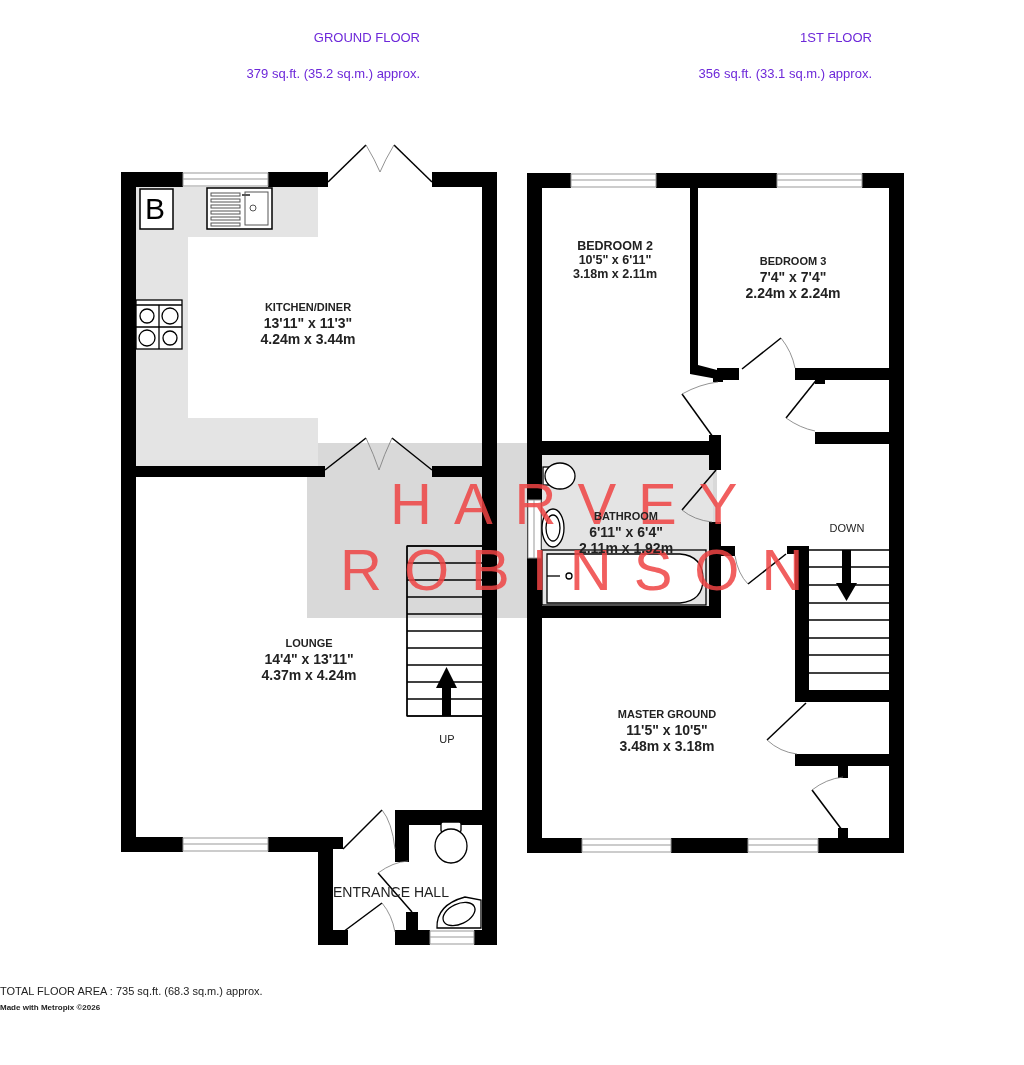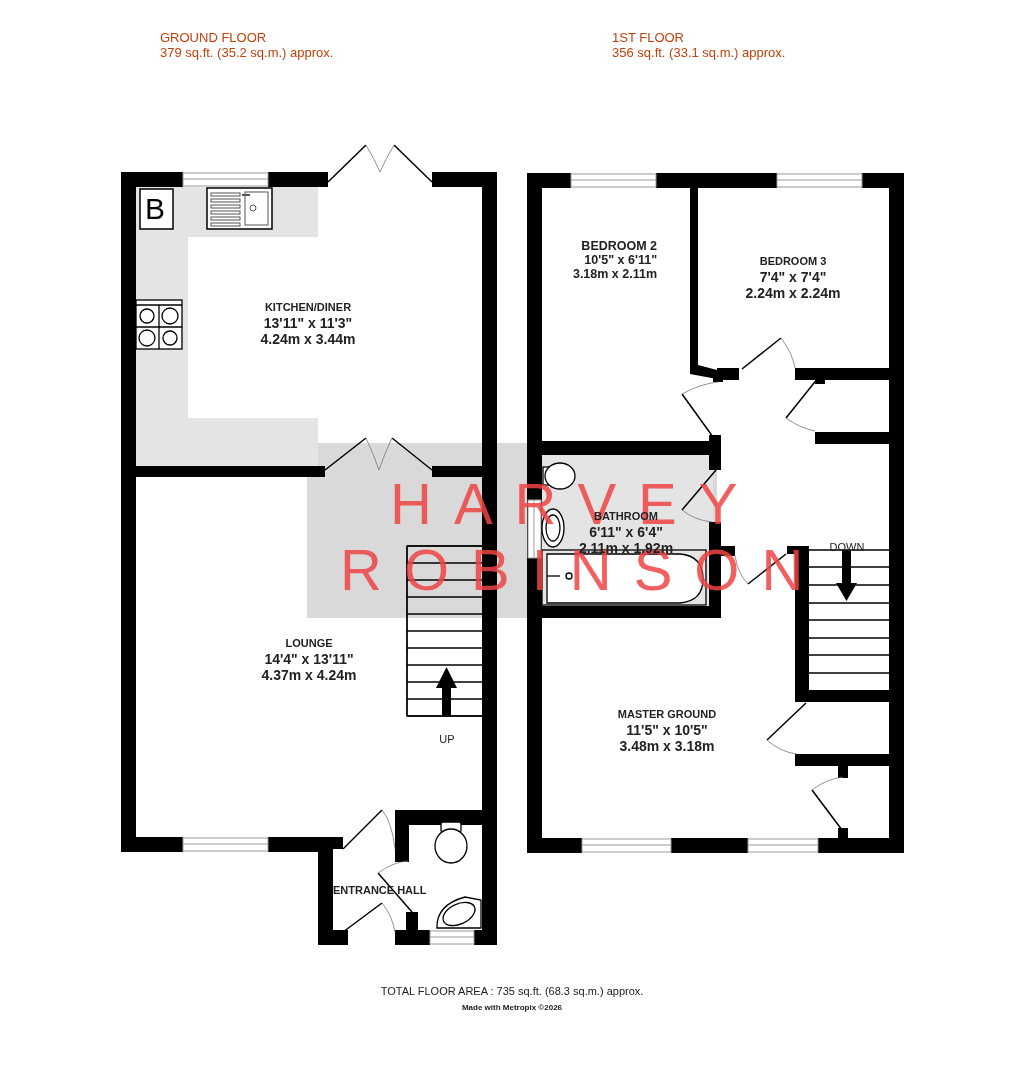--- a/index.html
+++ b/index.html
@@ -1,31 +1,31 @@
 <!DOCTYPE html>
 <html><head>
 <meta charset="utf-8">
 <style>
   html, body { margin: 0; padding: 0; background: #ffffff; }
   body { width: 1024px; height: 1065px; position: relative; overflow: hidden;
          font-family: "Liberation Sans", sans-serif; color: #1a1a1a; }
-  .floor-header { position: absolute; top: 30px; text-align: left; font-size: 13px; line-height: 15px; color: #c2410c; }
+  .floor-header { position: absolute; top: 30px; text-align: right; font-size: 13px; line-height: 15px; color: #6d28d9; }
   .floor-header .name { display: block; }
-  .floor-header .area { display: block; }
+  .floor-header .area { display: block; margin-top: 21px; }
   #hdr-ground { left: 160px; width: 260px; }
   #hdr-first  { left: 612px; width: 260px; }
   svg.plan { position: absolute; left: 0; top: 0; }
   .room-label { position: absolute; text-align: center; font-weight: bold; color: #222; transform: translate(-50%, 0); white-space: nowrap; }
   .room-label .rname { display: block; font-size: 11px; line-height: 16px; }
   .room-label .dim { display: block; font-size: 14px; line-height: 16px; }
   .room-label.small .rname, .room-label.small .dim { font-size: 12.5px; line-height: 14px; }
   .stair-label { position: absolute; font-size: 11px; color: #222; transform: translate(-50%, 0); }
-  .hall-label { position: absolute; font-size: 11px; font-weight: bold; color: #222; }
+  .hall-label { position: absolute; font-size: 14px; font-weight: normal; color: #222; }
   .watermark { position: absolute; color: #ef4444; font-size: 58px; letter-spacing: 22px; font-weight: 400; opacity: 0.85; white-space: nowrap; }
-  .footer { position: absolute; left: 0; width: 1024px; text-align: center; color: #222; }
+  .footer { position: absolute; left: 0; width: 1024px; color: #222; }
   #footer-total { top: 985px; font-size: 11px; }
   #footer-made { top: 1003px; font-size: 8px; font-weight: bold; }
 </style>
 </head>
 <body>
 
 <div class="floor-header" id="hdr-ground">
   <span class="name">GROUND FLOOR</span>
   <span class="area">379 sq.ft. (35.2 sq.m.) approx.</span>
 </div>
@@ -272,21 +272,21 @@
   <span class="dim">13'11"  x 11'3"</span>
   <span class="dim">4.24m  x 3.44m</span>
 </div>
 <div class="room-label" style="left:309px; top:635px;">
   <span class="rname">LOUNGE</span>
   <span class="dim">14'4"  x 13'11"</span>
   <span class="dim">4.37m  x 4.24m</span>
 </div>
 <div class="hall-label" style="left:333px; top:884px;">ENTRANCE HALL</div>
 
-<div class="room-label small" style="left:615px; top:239px;text-align:right;">
+<div class="room-label small" style="left:615px; top:239px;">
   <span class="rname">BEDROOM 2</span>
   <span class="dim">10'5"  x 6'11"</span>
   <span class="dim">3.18m  x 2.11m</span>
 </div>
 <div class="room-label" style="left:793px; top:253px;">
   <span class="rname">BEDROOM 3</span>
   <span class="dim">7'4"  x 7'4"</span>
   <span class="dim">2.24m  x 2.24m</span>
 </div>
 <div class="room-label" style="left:626px; top:508px;">
@@ -294,16 +294,16 @@
   <span class="dim">6'11"  x 6'4"</span>
   <span class="dim">2.11m  x 1.92m</span>
 </div>
 <div class="room-label" style="left:667px; top:706px;">
   <span class="rname">MASTER GROUND</span>
   <span class="dim">11'5"  x 10'5"</span>
   <span class="dim">3.48m  x 3.18m</span>
 </div>
 
 <div class="stair-label" style="left:447px; top:733px;">UP</div>
-<div class="stair-label" style="left:847px; top:522px;margin-top:19px;">DOWN</div>
+<div class="stair-label" style="left:847px; top:522px;">DOWN</div>
 
 <div class="footer" id="footer-total">TOTAL FLOOR AREA : 735 sq.ft. (68.3 sq.m.) approx.</div>
 <div class="footer" id="footer-made">Made with Metropix ©2026</div>
 
 </body></html>

